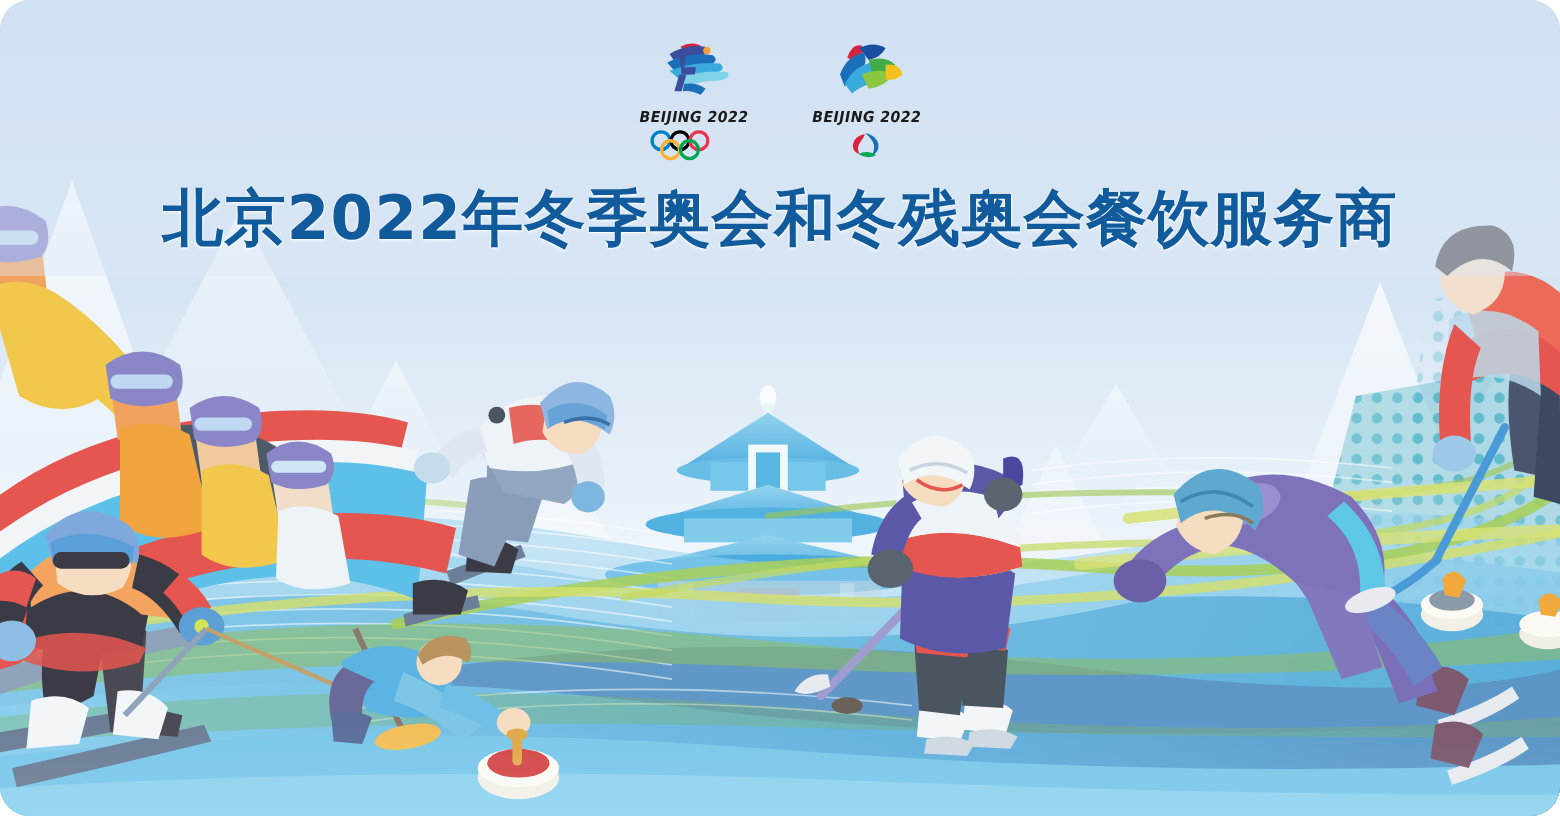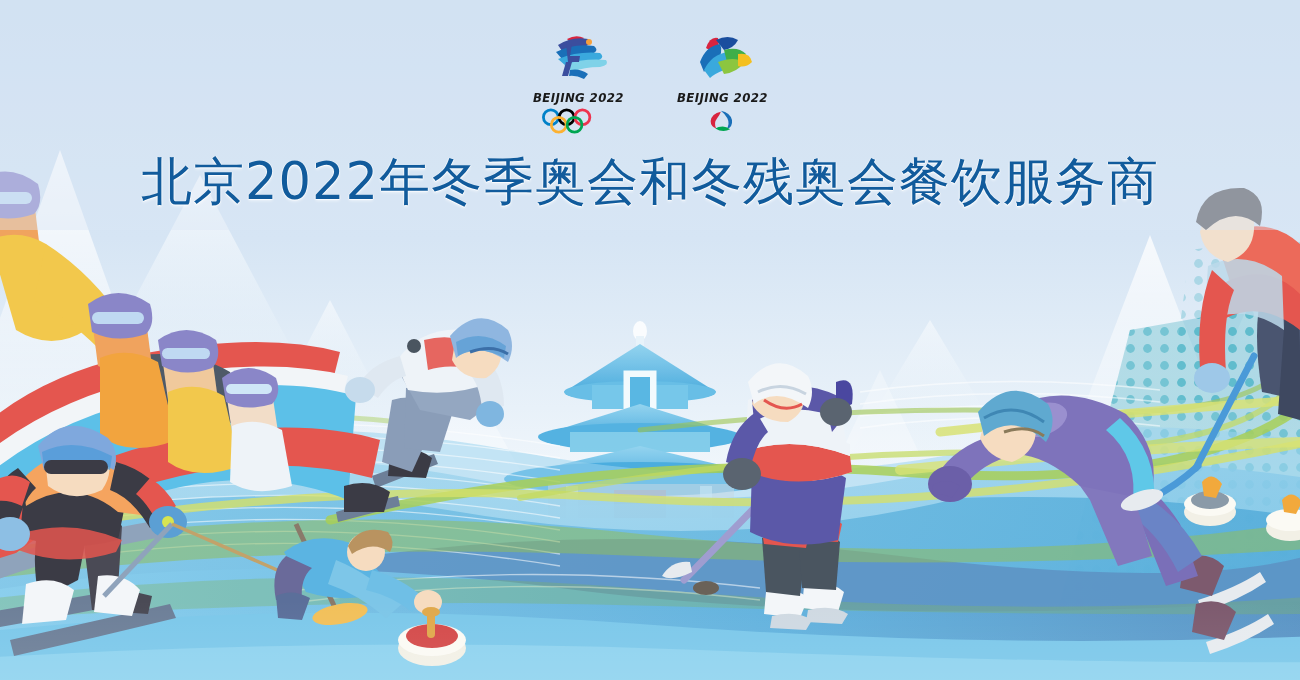--- a/index.html
+++ b/index.html
@@ -3,20 +3,21 @@
 <meta charset="utf-8">
 <style>
   html,body{margin:0;padding:0;background:#fff;}
   body{font-family:"Liberation Sans","DejaVu Sans",sans-serif;}
 
   #banner{
     position:relative;
     width:1300px;height:680px;
     overflow:hidden;
     background:linear-gradient(180deg,#cfe0f1 0%,#d3e2f2 28%,#dfecf7 50%,#e9f2f9 62%,#ffffff 72%);
+    border-radius:25px;
   }
   .layer{position:absolute;left:0;top:0;width:1300px;height:680px;}
   svg.layer{display:block;}
 
   
   #logo-row{
     position:absolute;left:0;top:32px;width:1300px;
     display:flex;justify-content:center;align-items:flex-start;gap:44px;
     z-index:40;
   }
@@ -29,21 +30,21 @@
     color:#1a1a1a;margin-top:2px;white-space:nowrap;
     transform:scaleX(0.94);
   }
   .logo-sub{height:26px;margin-top:3px;}
 
   
   #title{
     position:absolute;left:0;top:148px;width:1300px;
     text-align:center;z-index:45;
     font-family:"DejaVu Sans","Liberation Sans",sans-serif;
-    font-weight:normal;
+    font-weight:bold;
     font-size:51px;
     letter-spacing:1px;
     color:#115b9c;
     text-shadow:
        0 1px 0 rgba(255,255,255,.75),
        1px 0 0 rgba(255,255,255,.45),
       -1px 0 0 rgba(255,255,255,.45),
        0 2px 3px rgba(255,255,255,.55);
     white-space:nowrap;
   }

